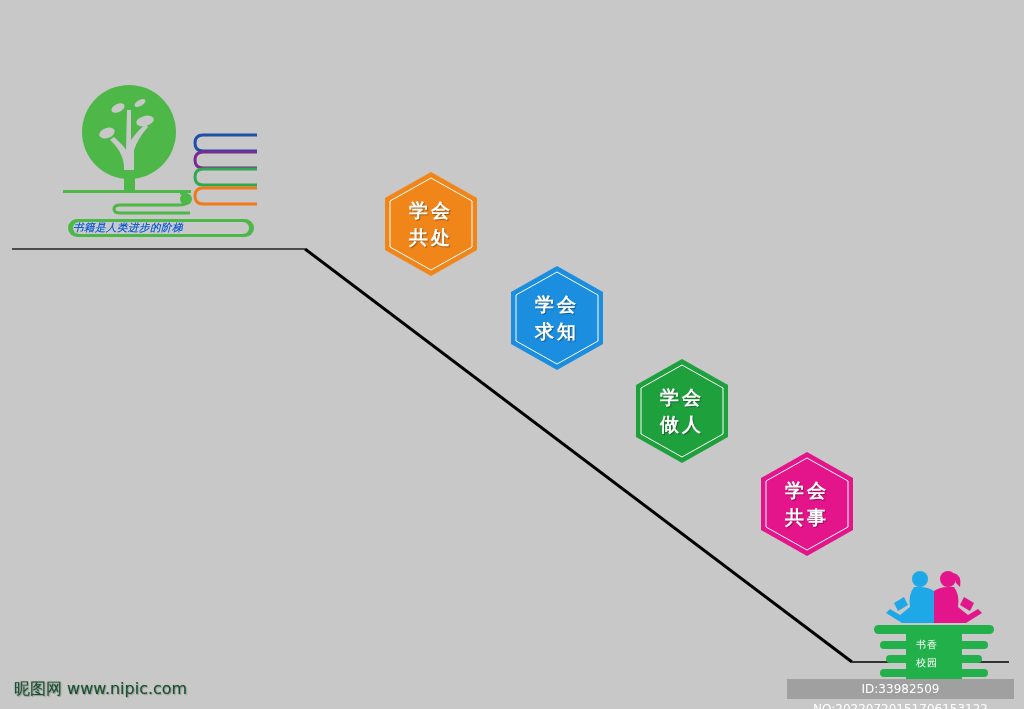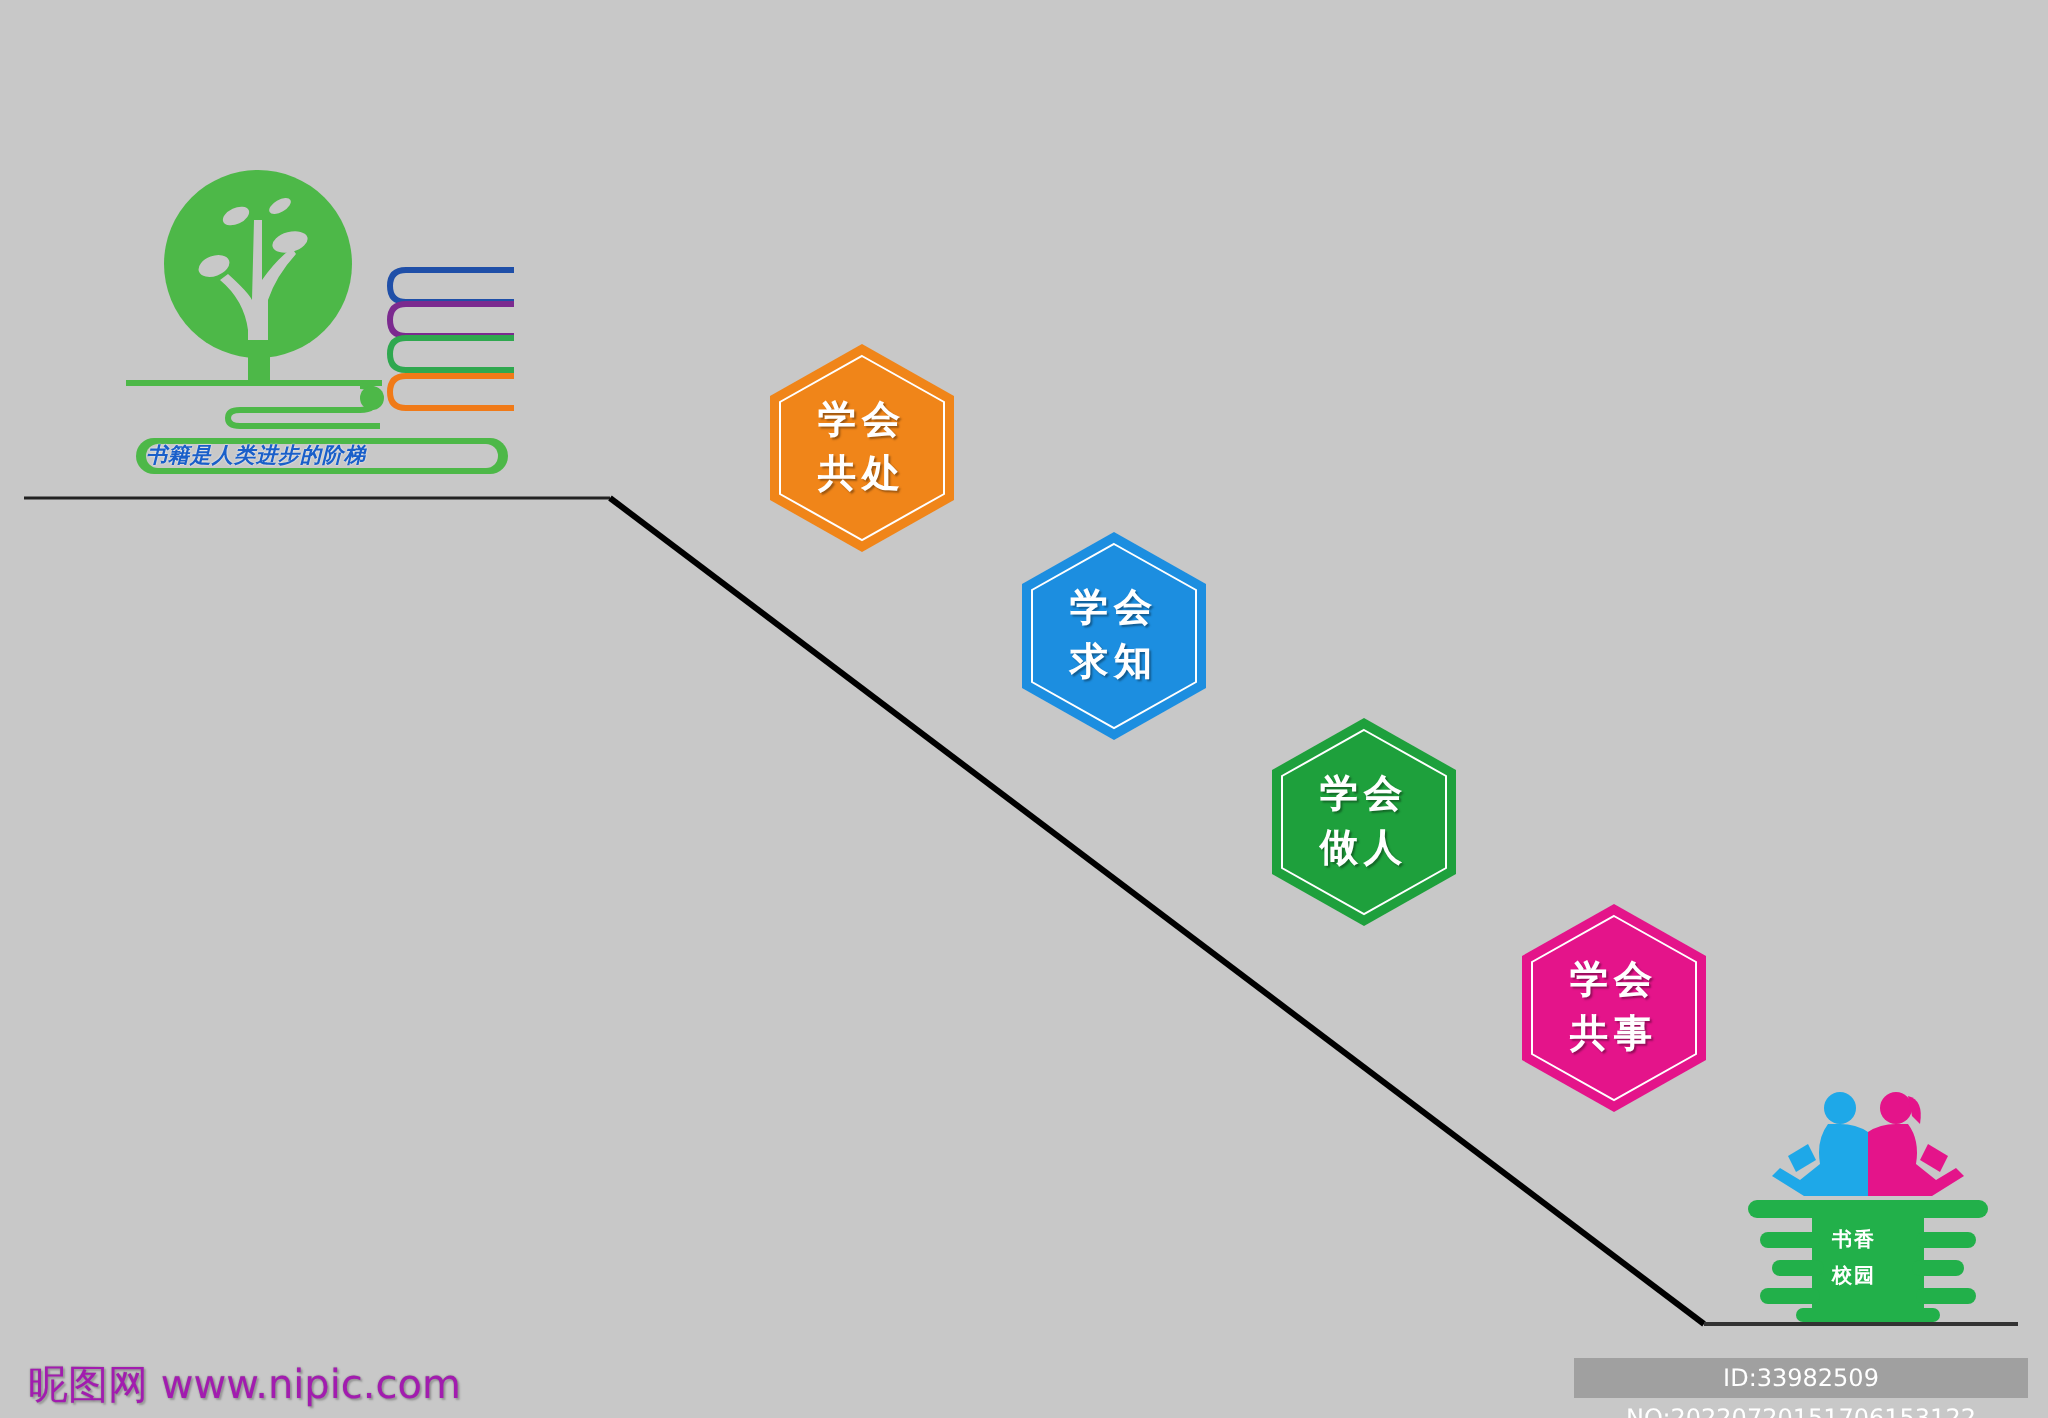--- a/index.html
+++ b/index.html
@@ -5,21 +5,21 @@
   html, body { margin:0; padding:0; }
   body { width:1024px; height:709px; background:#c8c8c8; position:relative; overflow:hidden; font-family:"DejaVu Sans", sans-serif; }
   .abs { position:absolute; }
   .hex { position:absolute; width:92px; height:104px; }
   .hex svg { position:absolute; left:0; top:0; }
   .hex-text { position:absolute; left:0; top:0; width:92px; height:104px; display:flex; flex-direction:column; align-items:center; justify-content:center; color:#fff; font-weight:bold; font-size:19px; line-height:27px; letter-spacing:3px; text-shadow:1px 1px 1px rgba(0,0,0,0.35); }
   .slogan { position:absolute; left:68px; top:219px; width:186px; height:18px; border-radius:9px; background:#4db848; }
   .slogan-inner { position:absolute; left:5px; top:3px; right:5px; bottom:3px; border-radius:7px; background:#c8c8c8; display:flex; align-items:center; justify-content:flex-start; }
   .slogan-text { color:#1a5fc9; font-size:10.5px; font-weight:bold; font-style:italic; letter-spacing:0.5px; text-shadow:0 0 1px #fff; }
   .campus-text { position:absolute; color:#fff; font-size:10px; font-family:"DejaVu Serif", serif; letter-spacing:1px; }
-  .wm-left { position:absolute; left:14px; top:679px; color:#a21caf; font-size:20px; text-shadow:0 0 1px #888, 1px 1px 1px #999; }
+  .wm-left { position:absolute; left:14px; top:679px; color:#14532d; font-size:16px; text-shadow:0 0 1px #888, 1px 1px 1px #999; }
   .wm-right { position:absolute; left:787px; top:679px; width:227px; height:20px; background:#a0a0a0; color:#fff; font-size:12px; line-height:20px; text-align:center; }
 </style>
 </head>
 <body>
 
 <svg class="abs" style="left:0;top:0" width="1024" height="709">
   <line x1="12" y1="249" x2="305" y2="249" stroke="#222" stroke-width="1.5"></line>
   <line x1="305" y1="249" x2="852" y2="662" stroke="#000" stroke-width="3"></line>
   <line x1="852" y1="662" x2="1009" y2="662" stroke="#333" stroke-width="2"></line>
 </svg>
@@ -89,21 +89,21 @@
   <svg width="92" height="104">
       <polygon points="46,0 92,26 92,78 46,104 0,78 0,26" fill="#e4148a"></polygon>
       <polygon points="46,6 87,29 87,75 46,98 5,75 5,29" fill="none" stroke="#fff" stroke-width="1"></polygon>
     </svg>
   <div class="hex-text">
     <span>学会</span>
     <span>共事</span>
   </div>
 </div>
 
-<div class="abs" style="left:870px;top:540px;width:130px;height:125px;font-weight:bold;">
+<div class="abs" style="left:870px;top:565px;width:130px;height:125px;">
   <svg class="abs" style="left:0;top:0" width="130" height="125">
 
     <circle cx="50" cy="14" r="8" fill="#1ea8e8"></circle>
     <path d="M44 22 Q38 30 40 42 L30 50 L20 44 L16 48 L32 58 L64 58 L64 26 Q58 22 50 22 Z" fill="#1ea8e8"></path>
     <path d="M24 38 L34 32 L38 40 L28 46 Z" fill="#1ea8e8"></path>
 
     <circle cx="78" cy="14" r="8" fill="#e4148a"></circle>
     <path d="M84 8 Q92 10 90 22 L86 18 Z" fill="#e4148a"></path>
     <path d="M84 22 Q90 30 88 42 L98 50 L108 44 L112 48 L96 58 L64 58 L64 26 Q70 22 78 22 Z" fill="#e4148a"></path>
     <path d="M104 38 L94 32 L90 40 L100 46 Z" fill="#e4148a"></path>

